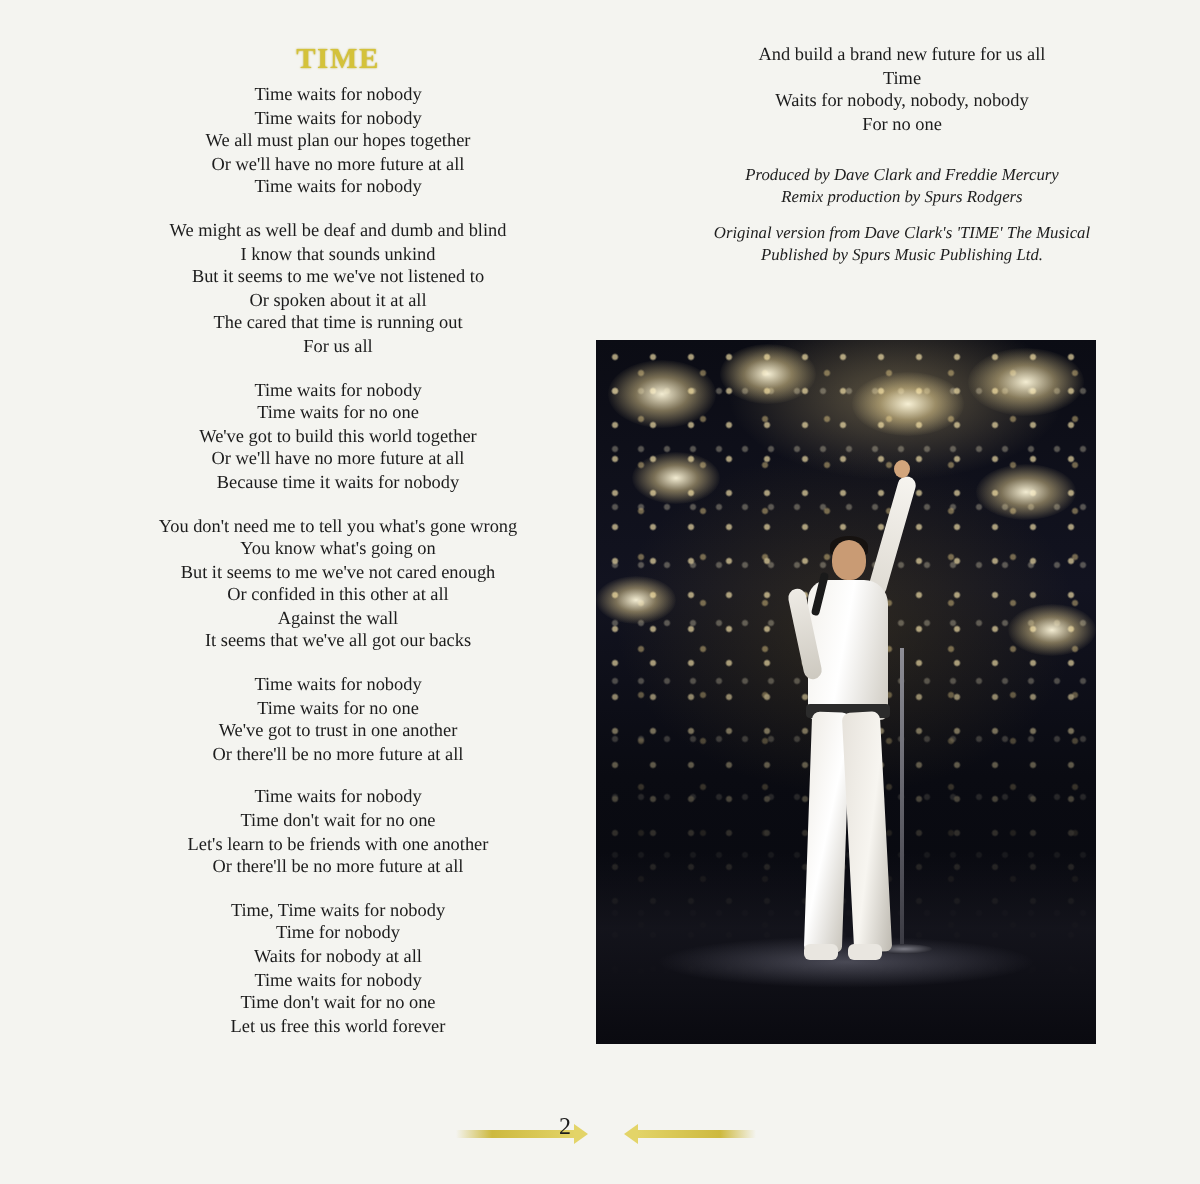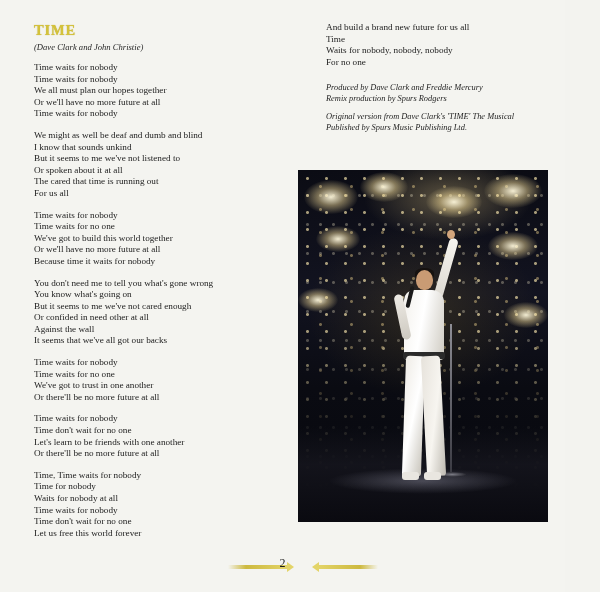--- a/index.html
+++ b/index.html
@@ -13,20 +13,21 @@
     font-family: "Liberation Serif", serif;
     color: #1b1b1b;
     overflow: hidden;
   }
   .page {
     position: relative;
     width: 565px;
     height: 592px;
     background: #f4f4f0;
     box-sizing: border-box;
+    text-align: center;
   }
   .inner {
     position: absolute;
     left: 28px;
     top: 22px;
     width: 548px;
     height: 520px;
   }
   .col-left {
     position: absolute;
@@ -244,21 +245,20 @@
   }
 </style>
 </head>
 <body>
 
 <div class="page">
   <div class="inner">
 
     <div class="col-left">
       <div class="song-title">TIME</div>
-      <div class="credit">(Dave Clark and John Christie)</div>
 
       <div class="stanza">
         <div>Time waits for nobody</div>
         <div>Time waits for nobody</div>
         <div>We all must plan our hopes together</div>
         <div>Or we'll have no more future at all</div>
         <div>Time waits for nobody</div>
       </div>
 
       <div class="stanza">
@@ -275,21 +275,21 @@
         <div>Time waits for no one</div>
         <div>We've got to build this world together</div>
         <div>Or we'll have no more future at all</div>
         <div>Because time it waits for nobody</div>
       </div>
 
       <div class="stanza">
         <div>You don't need me to tell you what's gone wrong</div>
         <div>You know what's going on</div>
         <div>But it seems to me we've not cared enough</div>
-        <div>Or confided in need other at all</div>
+        <div>Or confided in this other at all</div>
         <div>Against the wall</div>
         <div>It seems that we've all got our backs</div>
       </div>
 
       <div class="stanza">
         <div>Time waits for nobody</div>
         <div>Time waits for no one</div>
         <div>We've got to trust in one another</div>
         <div>Or there'll be no more future at all</div>
       </div>

